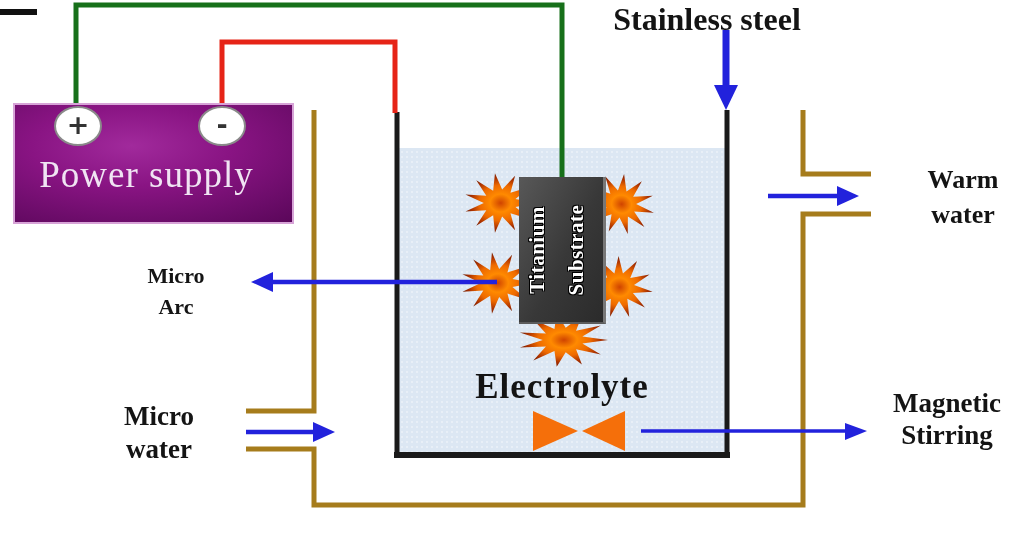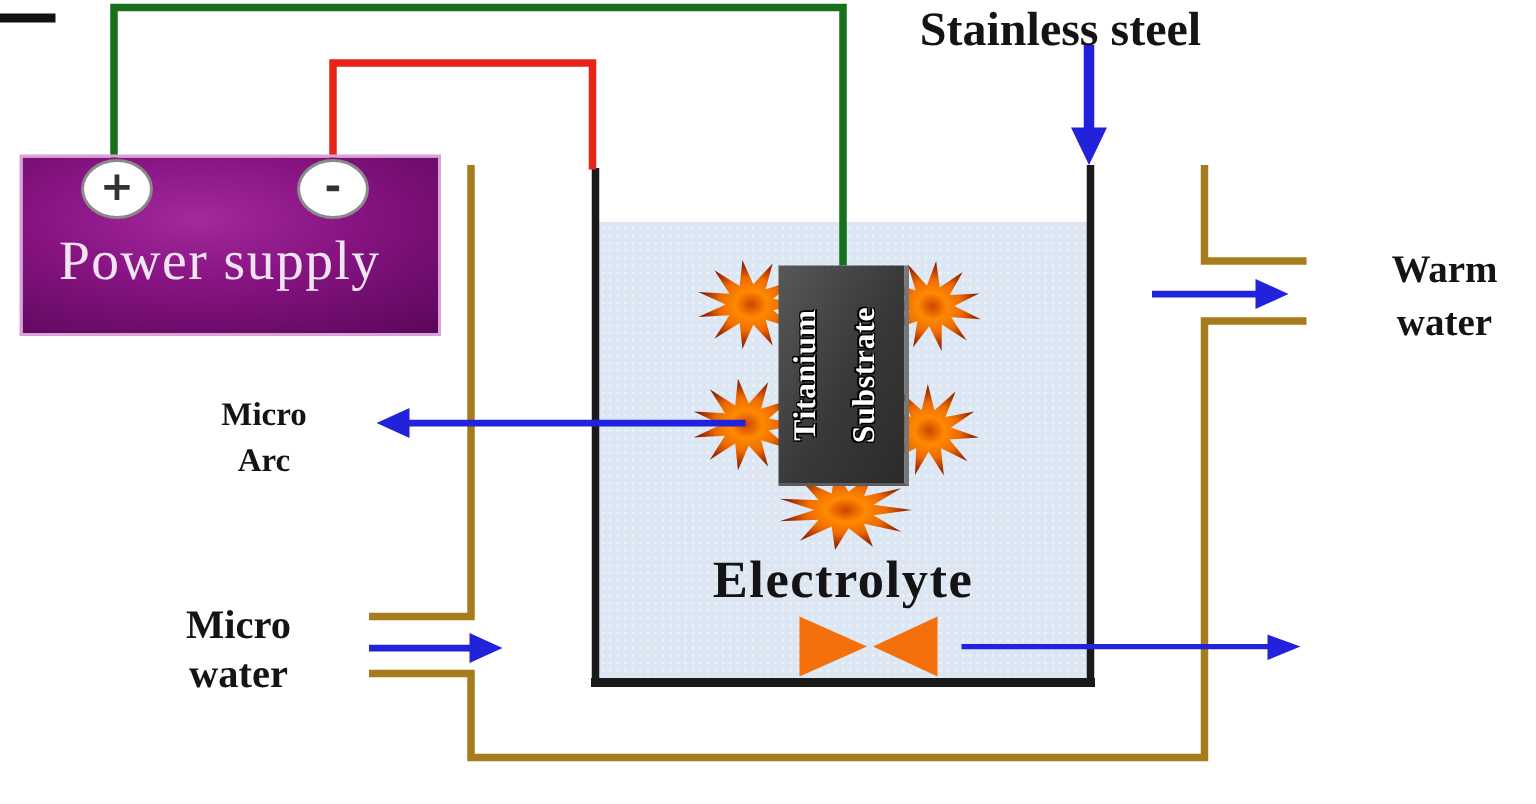--- a/index.html
+++ b/index.html
@@ -144,20 +144,24 @@
     </div>
   </div>
 
   <div class="label" id="stainless-label">Stainless steel</div>
 
   <div class="label" id="warm-label">
     <span>Warm</span>
     <span>water</span>
   </div>
 
+  <div class="label" id="magnetic-label">
+    <span>Magnetic</span>
+    <span>Stirring</span>
+  </div>
 
   <div class="label" id="microarc-label">
     <span>Micro</span>
     <span>Arc</span>
   </div>
 
   <div class="label" id="cold-label">
     <span>Micro</span>
     <span>water</span>
   </div>

